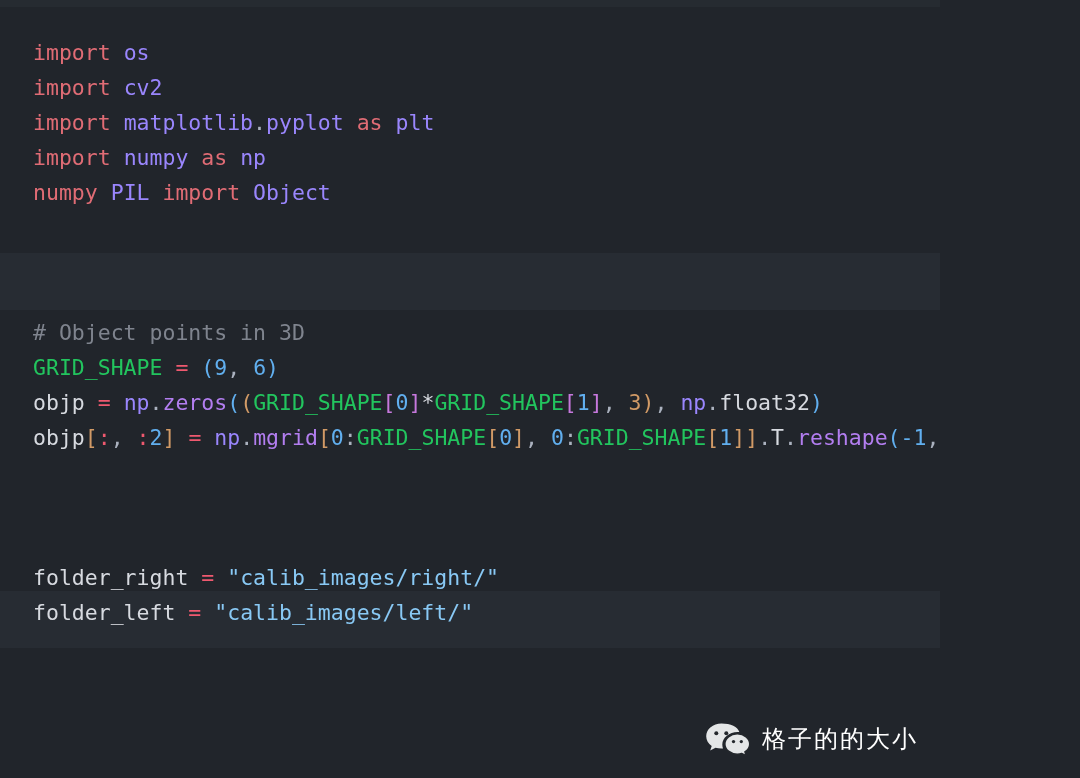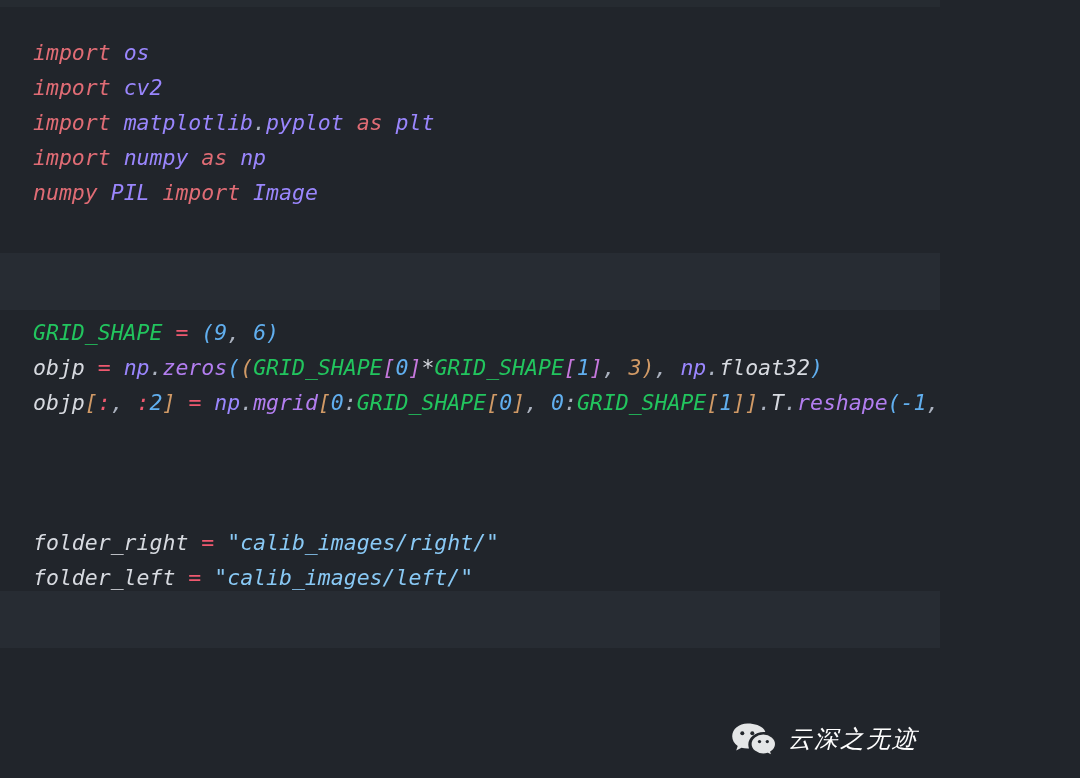--- a/index.html
+++ b/index.html
@@ -8,21 +8,20 @@
     padding: 0;
     background: #21252b;
   }
   #screen {
     position: relative;
     width: 940px;
     height: 778px;
     background: #21252b;
     overflow: hidden;
     font-family: "DejaVu Sans Mono", "Liberation Mono", monospace;
-    font-style: italic;
   }
 
   
   .band {
     position: absolute;
     left: 0;
     width: 1080px;
     background: #272c33;
     pointer-events: none;
   }
@@ -98,26 +97,27 @@
     <div class="line blank">&nbsp;</div>
 
     <div class="line"><span class="kw">import</span> <span class="mod">os</span></div>
 
     <div class="line"><span class="kw">import</span> <span class="mod">cv2</span></div>
 
     <div class="line"><span class="kw">import</span> <span class="mod">matplotlib</span><span class="punc">.</span><span class="mod">pyplot</span> <span class="kw">as</span> <span class="mod">plt</span></div>
 
     <div class="line"><span class="kw">import</span> <span class="mod">numpy</span> <span class="kw">as</span> <span class="mod">np</span></div>
 
-    <div class="line"><span class="kw">numpy</span> <span class="mod">PIL</span> <span class="kw">import</span> <span class="mod">Image</span></div>
+    <div class="line"><span class="kw">numpy</span> <span class="mod">PIL</span> <span class="kw">import</span> <span class="mod">Object</span></div>
 
     <div class="line blank">&nbsp;</div>
     <div class="line blank">&nbsp;</div>
     <div class="line blank">&nbsp;</div>
 
+    <div class="line"><span class="cmt"># Object points in 3D</span></div>
 
     <div class="line"><span class="const">GRID_SHAPE</span> <span class="op">=</span> <span class="brkB">(</span><span class="num">9</span><span class="punc">,</span> <span class="num">6</span><span class="brkB">)</span></div>
 
     <div class="line"><span class="plain">objp</span> <span class="op">=</span> <span class="mod">np</span><span class="punc">.</span><span class="fn">zeros</span><span class="brkB">(</span><span class="brkO">(</span><span class="const">GRID_SHAPE</span><span class="brkP">[</span><span class="num">0</span><span class="brkP">]</span><span class="plain">*</span><span class="const">GRID_SHAPE</span><span class="brkP">[</span><span class="num">1</span><span class="brkP">]</span><span class="punc">,</span> <span class="brkO">3</span><span class="brkO">)</span><span class="punc">,</span> <span class="mod">np</span><span class="punc">.</span><span class="plain">float32</span><span class="brkB">)</span></div>
 
     <div class="line"><span class="plain">objp</span><span class="brkO">[</span><span class="op">:</span><span class="punc">,</span> <span class="op">:</span><span class="num">2</span><span class="brkO">]</span> <span class="op">=</span> <span class="mod">np</span><span class="punc">.</span><span class="fn">mgrid</span><span class="brkO">[</span><span class="num">0</span><span class="punc">:</span><span class="const">GRID_SHAPE</span><span class="brkO">[</span><span class="num">0</span><span class="brkO">]</span><span class="punc">,</span> <span class="num">0</span><span class="punc">:</span><span class="const">GRID_SHAPE</span><span class="brkO">[</span><span class="num">1</span><span class="brkO">]</span><span class="brkO">]</span><span class="punc">.</span><span class="plain">T</span><span class="punc">.</span><span class="fn">reshape</span><span class="brkB">(</span><span class="num">-1</span><span class="punc">,</span> <span class="num">2</span><span class="brkB">)</span></div>
 
 
     <div class="line blank">&nbsp;</div>
     <div class="line blank">&nbsp;</div>
@@ -135,16 +135,16 @@
 
         <path d="M16.5 1.5C8.0 1.5 1.2 7.2 1.2 14.2c0 3.9 2.1 7.4 5.5 9.7l-1.5 4.6 5.3-2.7c1.8 .5 3.8 .8 6.0 .8 .5 0 1.0 0 1.5-.05 -.45-1.3-.7-2.7-.7-4.1 0-6.9 6.9-12.5 15.4-12.5 .55 0 1.1 .02 1.6 .07C33.0 4.9 25.5 1.5 16.5 1.5z" fill="#e4e6e7"></path>
         <circle cx="11.3" cy="11.3" r="2.0" fill="#23272c"></circle>
         <circle cx="21.3" cy="11.3" r="2.0" fill="#23272c"></circle>
 
         <path d="M44.8 22.0c0-5.6-5.6-10.2-12.5-10.2 -6.9 0-12.5 4.6-12.5 10.2 0 5.6 5.6 10.2 12.5 10.2 1.6 0 3.1-.25 4.5-.7l4.4 2.2-1.2-3.8C42.9 28.0 44.8 25.2 44.8 22.0z" fill="#e4e6e7" stroke="#23272c" stroke-width="1.6"></path>
         <circle cx="28.5" cy="19.6" r="1.65" fill="#23272c"></circle>
         <circle cx="36.3" cy="19.6" r="1.65" fill="#23272c"></circle>
       </svg>
     </span>
-    <span class="wm-text">云深之无迹</span>
+    <span class="wm-text">格子的的大小</span>
   </div>
 
 </div>
 
 </body></html>

